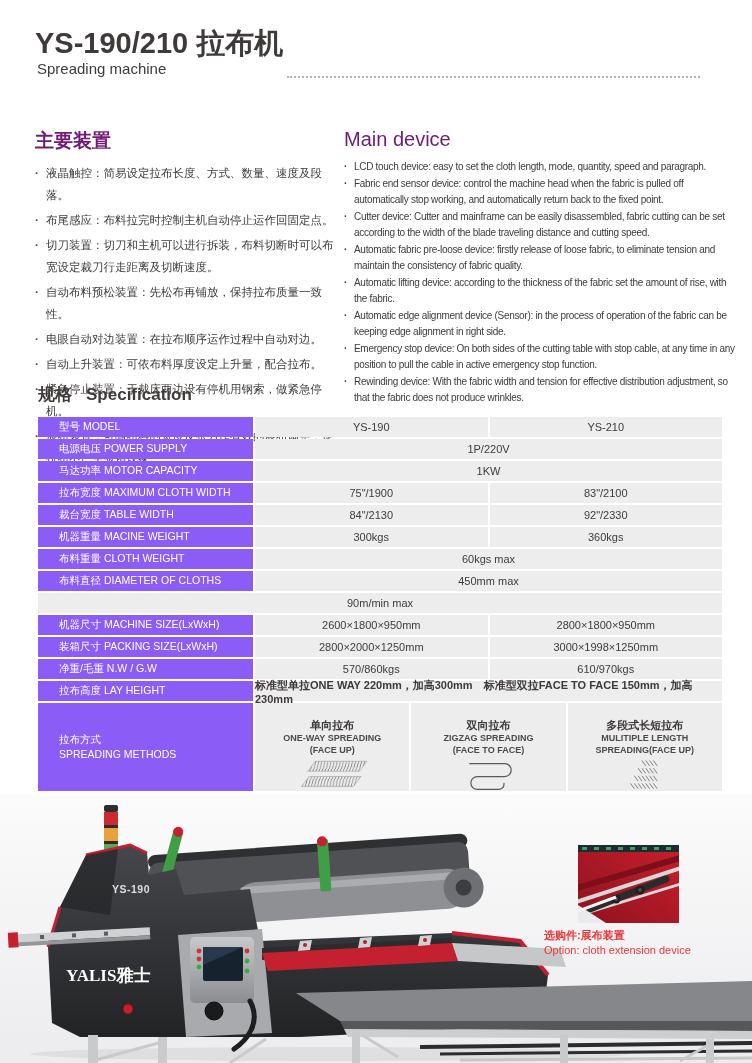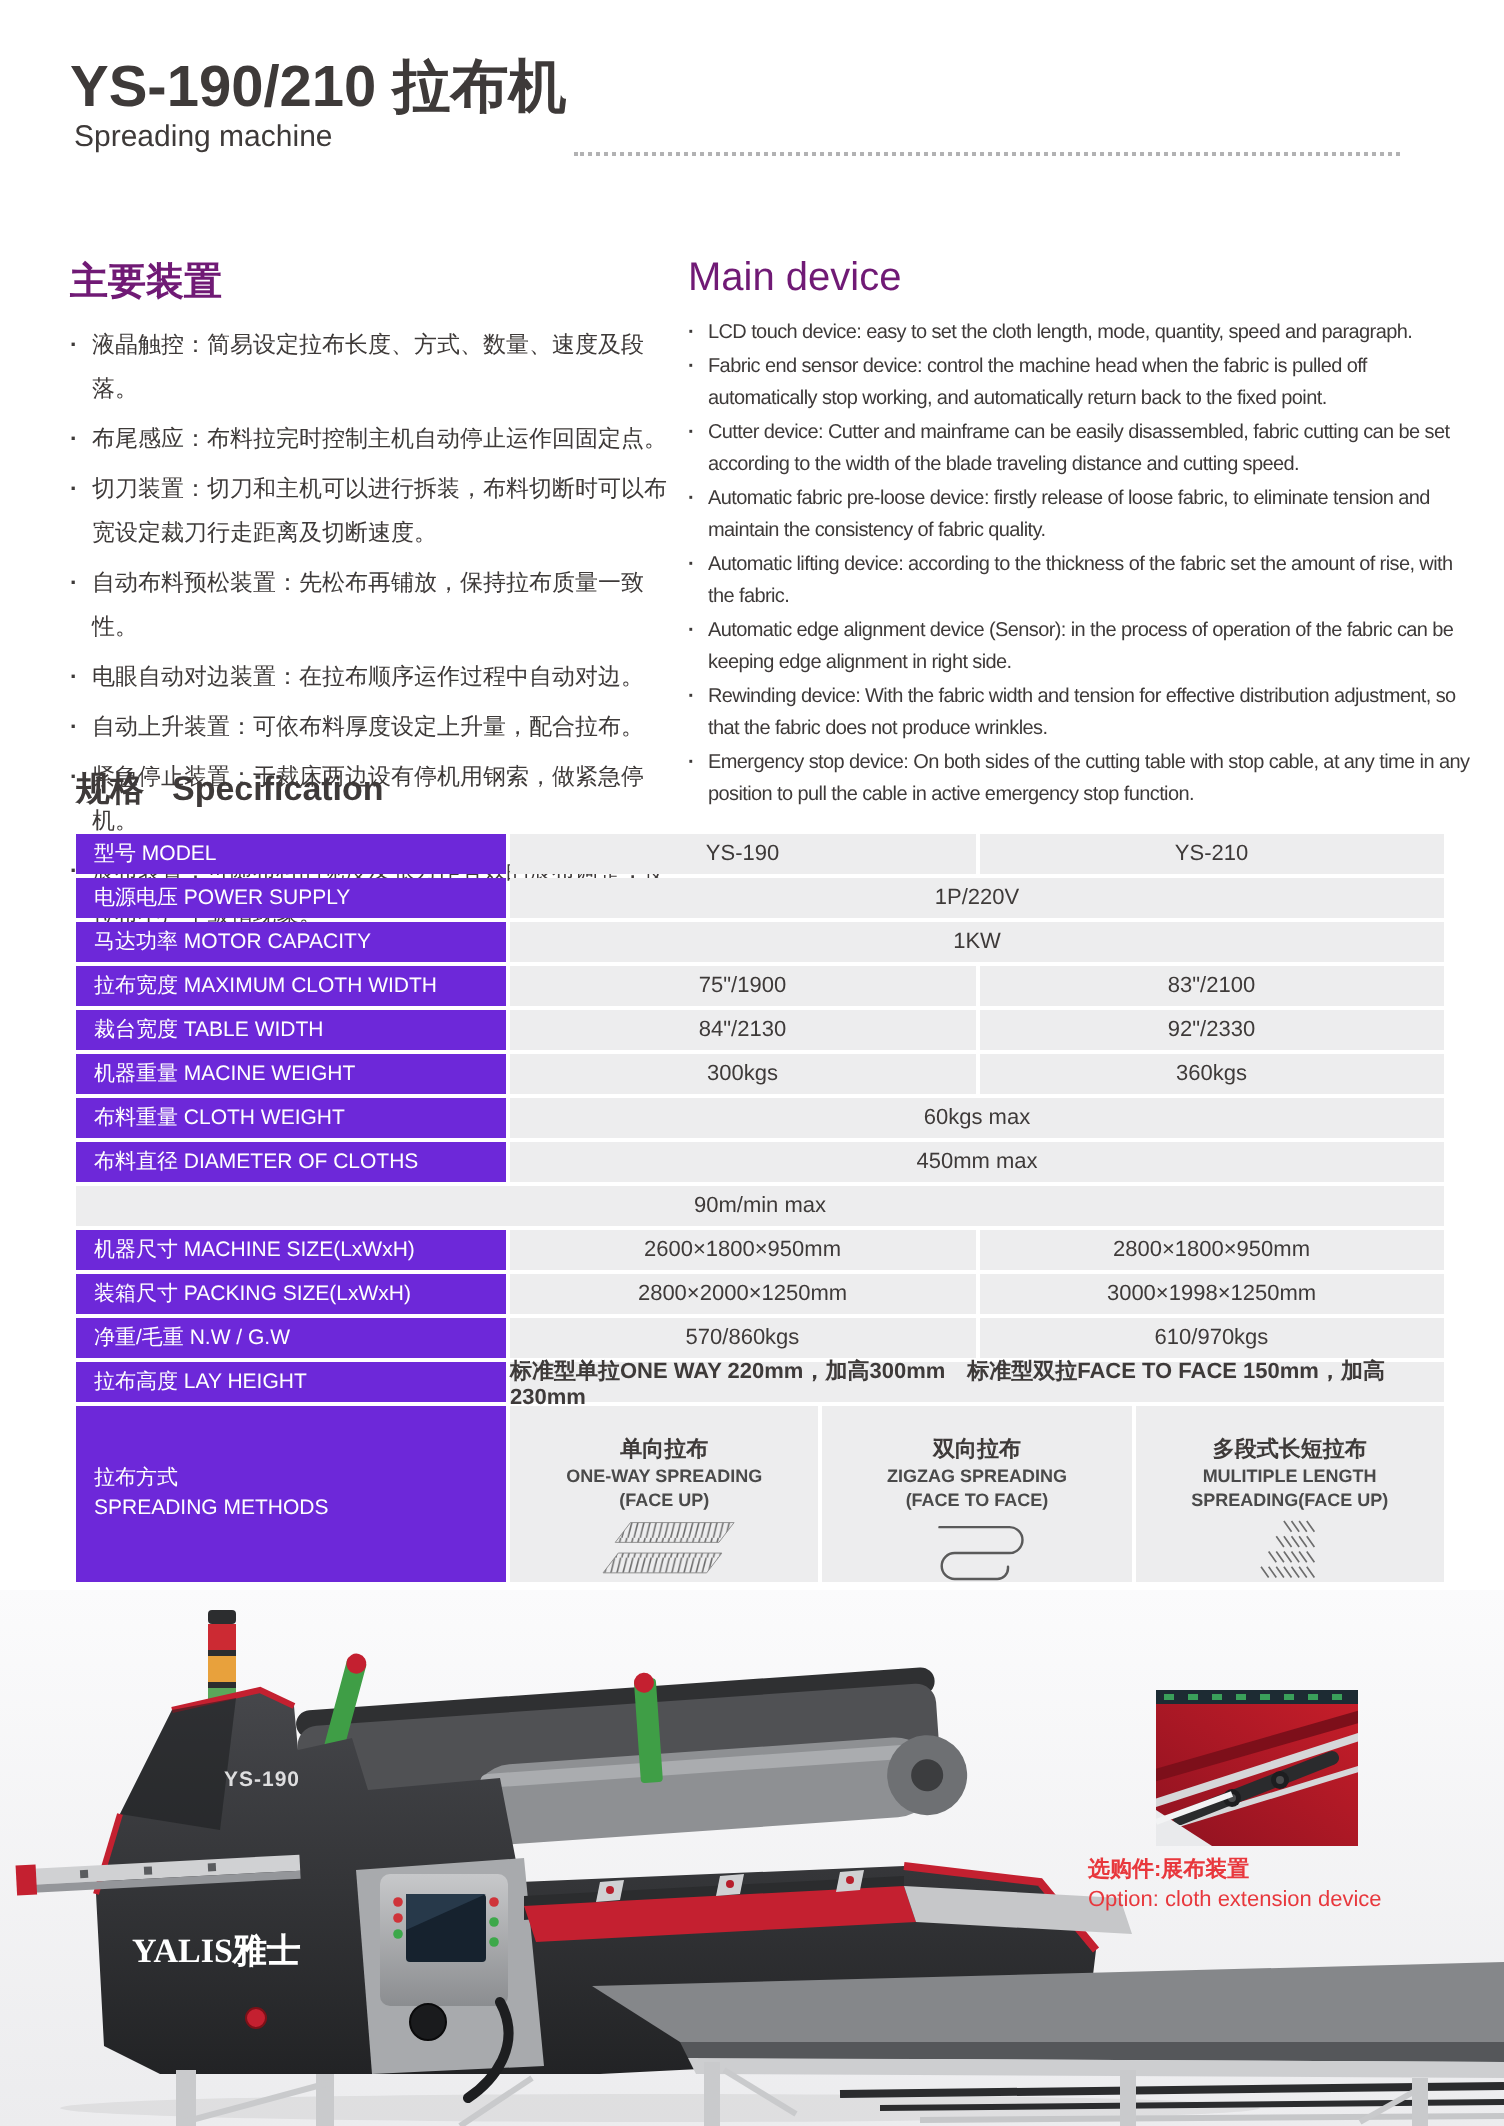--- a/index.html
+++ b/index.html
@@ -20,21 +20,21 @@
   .col ul{list-style:none;margin:0;padding:0;}
   .col-cn li{position:relative;padding-left:11px;font-size:11.5px;line-height:22px;margin-bottom:3px;}
   .col-en li{position:relative;padding-left:10px;font-size:10px;letter-spacing:-0.3px;line-height:16px;margin-bottom:1px;}
   .col li::before{content:"·";position:absolute;left:0;top:0;font-weight:700;}
 
   
   .spec-heading{position:absolute;left:38px;top:383px;margin:0;font-size:17px;font-weight:700;color:#3e3a39;}
   .spec-heading .en{font-weight:600;margin-left:14px;}
   .spec-table{position:absolute;left:38px;top:417px;width:684px;}
   .trow{display:flex;gap:2px;margin-bottom:2px;height:20px;}
-  .tlabel{width:215px;flex:0 0 215px;background:#6d28d9;color:#ffffff;font-size:10.5px;display:flex;align-items:center;padding-left:9px;box-sizing:border-box;}
+  .tlabel{width:215px;flex:0 0 215px;background:#8b5cf6;color:#ffffff;font-size:10.5px;display:flex;align-items:center;padding-left:21px;box-sizing:border-box;}
   .tcell{flex:1;background:#ededee;display:flex;align-items:center;justify-content:center;font-size:11px;color:#3e3a39;}
   .tcell.bold{font-weight:700;}
   .trow.methods{height:88px;}
   .trow.methods .tlabel{flex-direction:column;align-items:flex-start;justify-content:center;line-height:15px;}
   .mcell{flex:1;background:#ededee;display:flex;flex-direction:column;align-items:center;padding-top:16px;box-sizing:border-box;}
   .mtitle{font-size:11px;font-weight:700;color:#3e3a39;line-height:13px;}
   .mline{font-size:9px;font-weight:700;color:#4a4a4a;line-height:12px;}
   .micon{margin-top:3px;}
 
   
@@ -68,22 +68,22 @@
 
   <section class="col col-en">
     <h2>Main device</h2>
     <ul>
       <li>LCD touch device: easy to set the cloth length, mode, quantity, speed and paragraph.</li>
       <li>Fabric end sensor device: control the machine head when the fabric is pulled off automatically stop working, and automatically return back to the fixed point.</li>
       <li>Cutter device: Cutter and mainframe can be easily disassembled, fabric cutting can be set according to the width of the blade traveling distance and cutting speed.</li>
       <li>Automatic fabric pre-loose device: firstly release of loose fabric, to eliminate tension and maintain the consistency of fabric quality.</li>
       <li>Automatic lifting device: according to the thickness of the fabric set the amount of rise, with the fabric.</li>
       <li>Automatic edge alignment device (Sensor): in the process of operation of the fabric can be keeping edge alignment in right side.</li>
+      <li>Emergency stop device: On both sides of the cutting table with stop cable, at any time in any position to pull the cable in active emergency stop function.</li>
       <li>Rewinding device: With the fabric width and tension for effective distribution adjustment, so that the fabric does not produce wrinkles.</li>
-      <li>Emergency stop device: On both sides of the cutting table with stop cable, at any time in any position to pull the cable in active emergency stop function.</li>
     </ul>
   </section>
 
   <h2 class="spec-heading">
     <span class="cn">规格</span><span class="en">Specification</span>
   </h2>
 
   <div class="spec-table">
     <div class="trow">
       <div class="tlabel">型号 MODEL</div>

